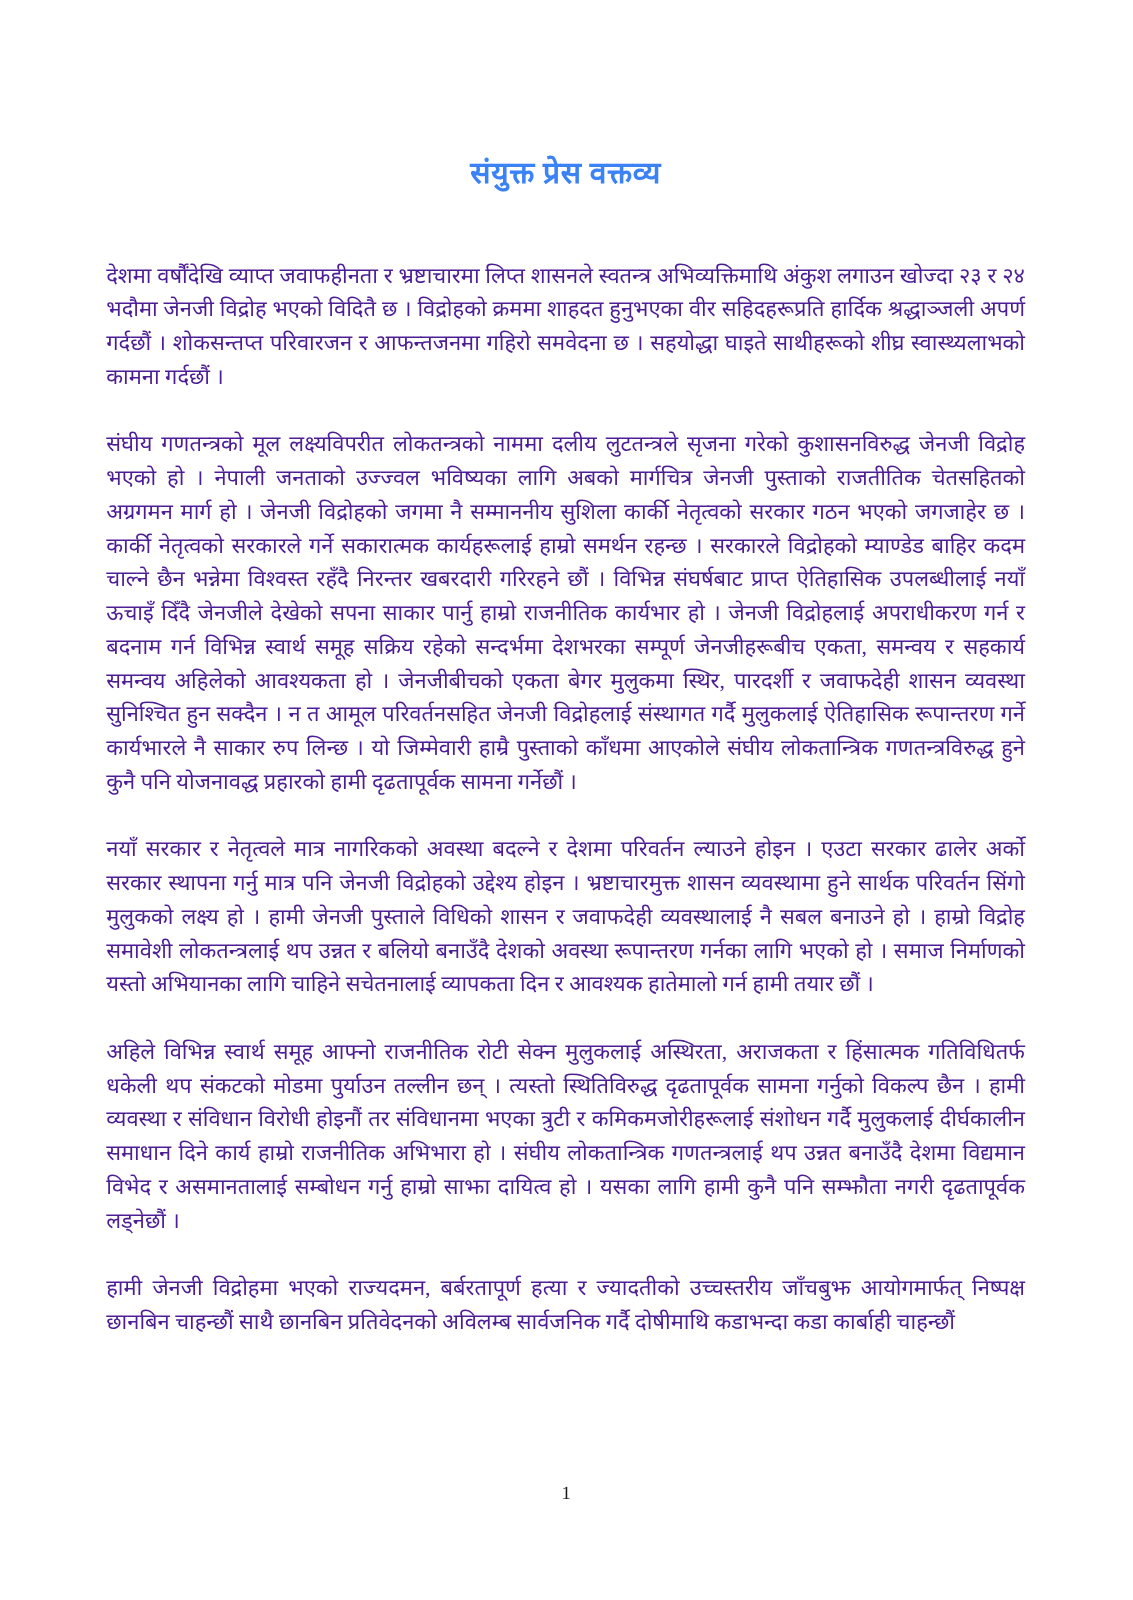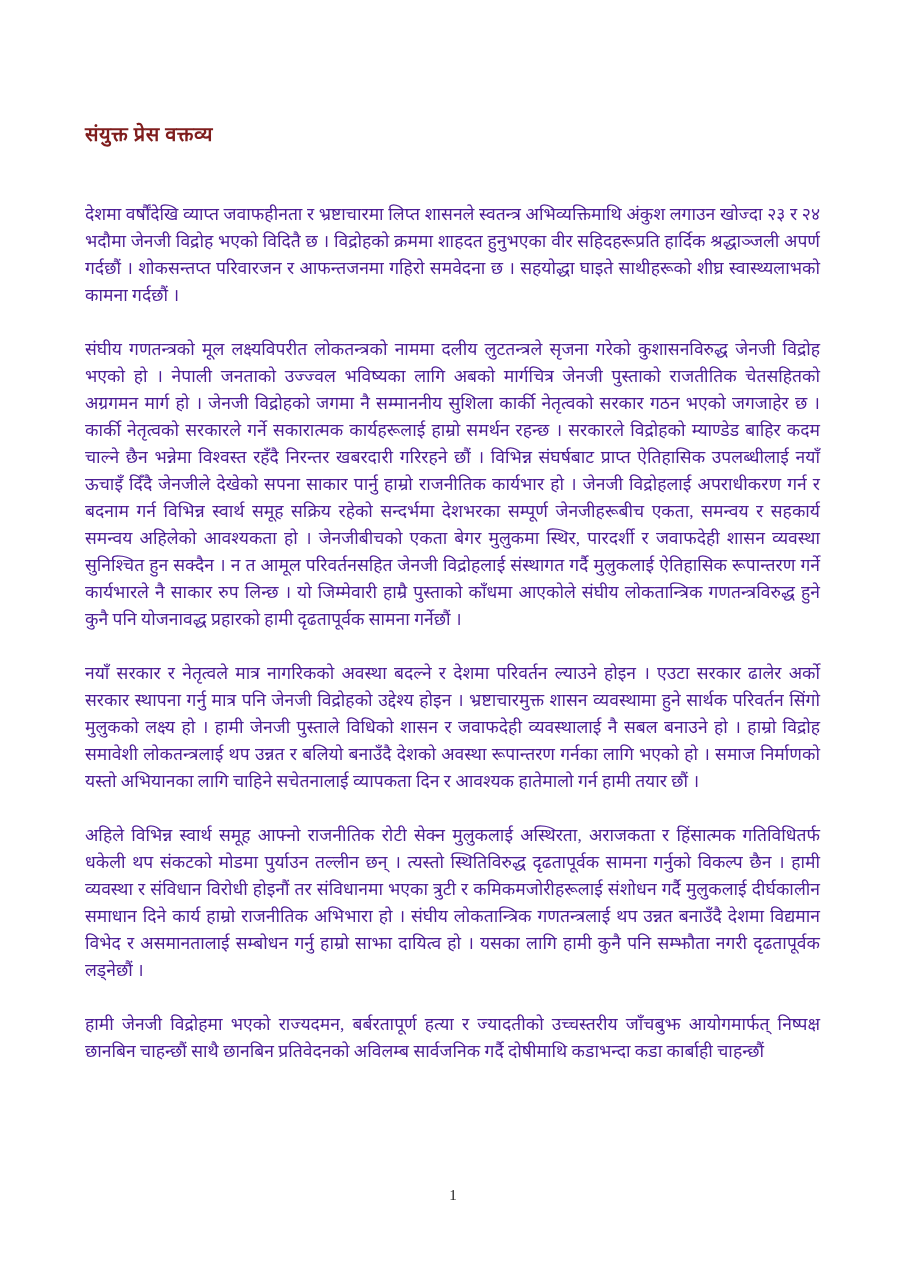--- a/index.html
+++ b/index.html
@@ -17,25 +17,25 @@
     color: #1b1b1b;
   }
   .content {
     position: absolute;
     top: 120px;
     left: 85px;
     right: 86px;
   }
   .doc-title {
     margin: 0 0 54px 0;
-    text-align: left;
-    font-size: 20px;
+    text-align: center;
+    font-size: 24px;
     font-weight: 700;
     letter-spacing: 0.5px;
-    color: #7f1d1d;
+    color: #3b82f6;
   }
   .doc-paragraph {
     margin: 0 0 27px 0;
     font-size: 17.5px;
     line-height: 27px;
     text-align: justify;
     text-justify: inter-word;
     color: #4c1d95;
   }
   .doc-paragraph:last-of-type {

